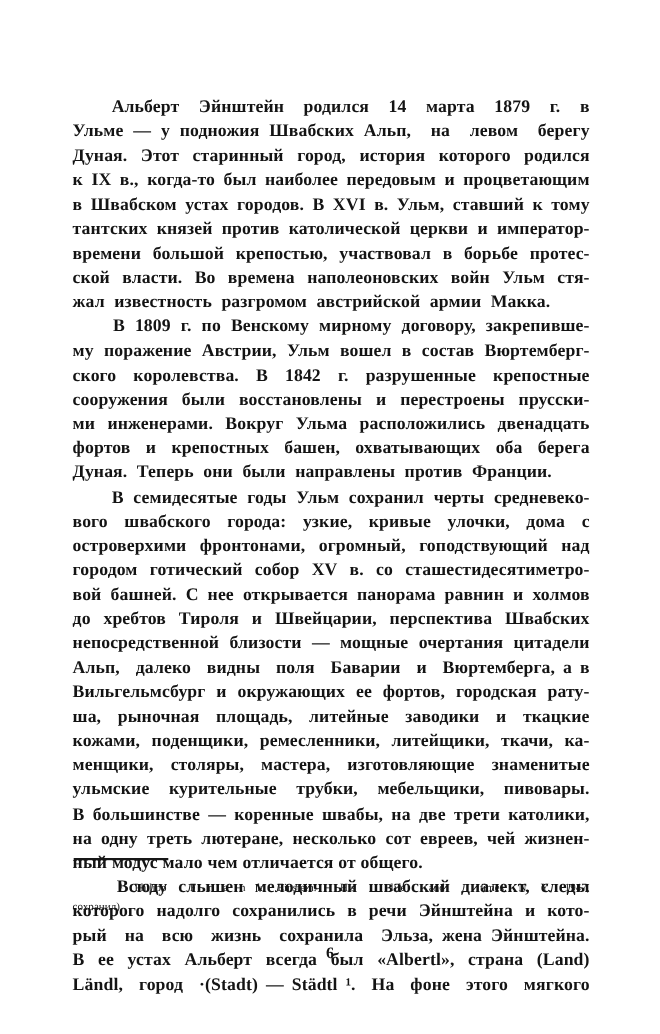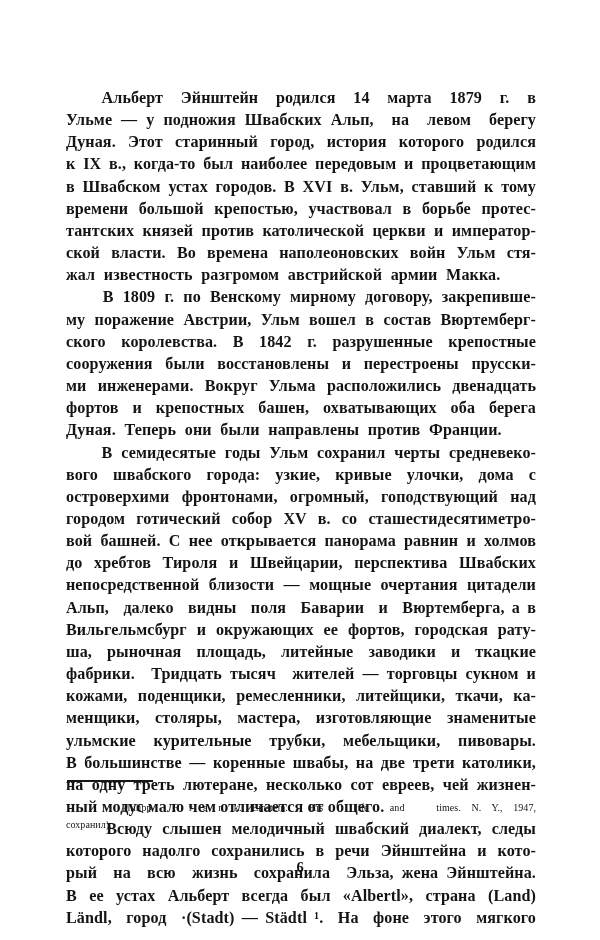--- a/index.html
+++ b/index.html
@@ -93,22 +93,22 @@
 
 <div class="page">
 
   <div class="textblock">
     <p class="para">
       <span class="ln">    Альберт  Эйнштейн  родился  14  марта  1879  г.  в</span>
       <span class="ln">Ульме — у подножия Швабских Альп,  на  левом  берегу</span>
       <span class="ln">Дуная. Этот старинный город, история которого родился</span>
       <span class="ln">к IX в., когда-то был наиболее передовым и процветающим</span>
       <span class="ln">в Швабском устах городов. В XVI в. Ульм, ставший к тому</span>
+      <span class="ln">тантских князей против католической церкви и император-</span>
       <span class="ln">времени большой крепостью, участвовал в борьбе протес-</span>
-      <span class="ln">тантских князей против католической церкви и император-</span>
       <span class="ln">ской власти. Во времена наполеоновских войн Ульм стя-</span>
       <span class="ln last">жал  известность  разгромом  австрийской  армии  Макка.</span>
     </p>
 
     <p class="para">
       <span class="ln">    В 1809 г. по Венскому мирному договору, закрепивше-</span>
       <span class="ln">му поражение Австрии, Ульм вошел в состав Вюртемберг-</span>
       <span class="ln">ского  королевства.  В  1842  г.  разрушенные  крепостные</span>
       <span class="ln">сооружения были восстановлены и перестроены прусски-</span>
       <span class="ln">ми инженерами. Вокруг Ульма расположились двенадцать</span>
@@ -120,21 +120,20 @@
       <span class="ln">    В семидесятые годы Ульм сохранил черты средневеко-</span>
       <span class="ln">вого  швабского  города:  узкие,  кривые  улочки,  дома  с</span>
       <span class="ln">островерхими фронтонами, огромный, гоподствующий над</span>
       <span class="ln">городом готический собор XV в. со сташестидесятиметро-</span>
       <span class="ln">вой башней. С нее открывается панорама равнин и холмов</span>
       <span class="ln">до хребтов Тироля и Швейцарии, перспектива Швабских</span>
       <span class="ln">непосредственной близости — мощные очертания цитадели</span>
       <span class="ln">Альп,  далеко  видны  поля  Баварии  и  Вюртемберга, а в</span>
       <span class="ln">Вильгельмсбург и окружающих ее фортов, городская рату-</span>
       <span class="ln">ша,  рыночная  площадь,  литейные  заводики  и  ткацкие</span>
-      <span class="ln">фабрики.  Тридцать тысяч  жителей — торговцы сукном и</span>
       <span class="ln">кожами, поденщики, ремесленники, литейщики, ткачи, ка-</span>
       <span class="ln">менщики,  столяры,  мастера,  изготовляющие  знаменитые</span>
       <span class="ln">ульмские  курительные  трубки,  мебельщики,  пивовары.</span>
       <span class="ln">В большинстве — коренные швабы, на две трети католики,</span>
       <span class="ln">на одну треть лютеране, несколько сот евреев, чей жизнен-</span>
       <span class="ln last">ный модус мало чем отличается от общего.</span>
     </p>
 
     <p class="para">
       <span class="ln">    Всюду слышен мелодичный швабский диалект, следы</span>

